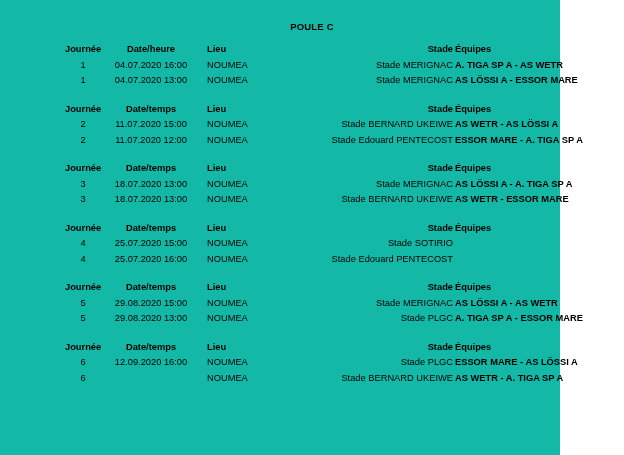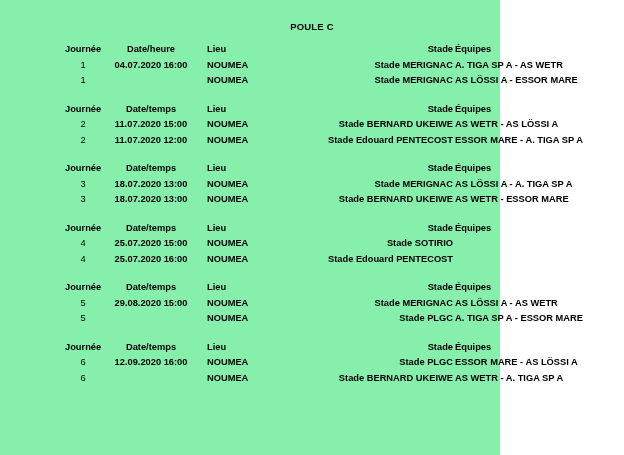--- a/index.html
+++ b/index.html
@@ -12,23 +12,23 @@
     height: 455px;
     position: relative;
     overflow: hidden;
     font-family: "Liberation Sans", sans-serif;
     color: #000000;
     -webkit-font-smoothing: antialiased;
   }
 
   .page {
     position: relative;
-    width: 500px;
+    width: 560px;
     height: 455px;
-    background: #86efac;
+    background: #14b8a6;
     box-sizing: border-box;
     padding-left: 23px;
   }
 
   .doc-title {
     position: absolute;
     top: 21px;
     left: 0;
     width: 624px;
     text-align: center;
@@ -83,21 +83,21 @@
     text-align: center;
     width: 36px;
     left: 30px;
   }
   .row.data .c-equipes {
     font-weight: bold;
   }
   .row.data .c-date,
   .row.data .c-lieu,
   .row.data .c-stade {
-    font-weight: bold;
+    font-weight: normal;
   }
 </style>
 </head>
 <body>
 
 <div class="page">
 
   <div class="doc-title">POULE C</div>
 
   <div class="blocks">
@@ -112,20 +112,21 @@
       </div>
       <div class="row data">
         <span class="cell c-journee">1</span>
         <span class="cell c-date">04.07.2020 16:00</span>
         <span class="cell c-lieu">NOUMEA</span>
         <span class="cell c-stade">Stade MERIGNAC</span>
         <span class="cell c-equipes">A. TIGA SP A - AS WETR</span>
       </div>
       <div class="row data">
         <span class="cell c-journee">1</span>
+        <span class="cell c-date">04.07.2020 13:00</span>
         <span class="cell c-lieu">NOUMEA</span>
         <span class="cell c-stade">Stade MERIGNAC</span>
         <span class="cell c-equipes">AS LÖSSI A - ESSOR MARE</span>
       </div>
     </div>
 
     <div class="block">
       <div class="row header">
         <span class="cell c-journee">Journée</span>
         <span class="cell c-date">Date/temps</span>
@@ -205,20 +206,21 @@
       </div>
       <div class="row data">
         <span class="cell c-journee">5</span>
         <span class="cell c-date">29.08.2020 15:00</span>
         <span class="cell c-lieu">NOUMEA</span>
         <span class="cell c-stade">Stade MERIGNAC</span>
         <span class="cell c-equipes">AS LÖSSI A - AS WETR</span>
       </div>
       <div class="row data">
         <span class="cell c-journee">5</span>
+        <span class="cell c-date">29.08.2020 13:00</span>
         <span class="cell c-lieu">NOUMEA</span>
         <span class="cell c-stade">Stade PLGC</span>
         <span class="cell c-equipes">A. TIGA SP A - ESSOR MARE</span>
       </div>
     </div>
 
     <div class="block">
       <div class="row header">
         <span class="cell c-journee">Journée</span>
         <span class="cell c-date">Date/temps</span>

